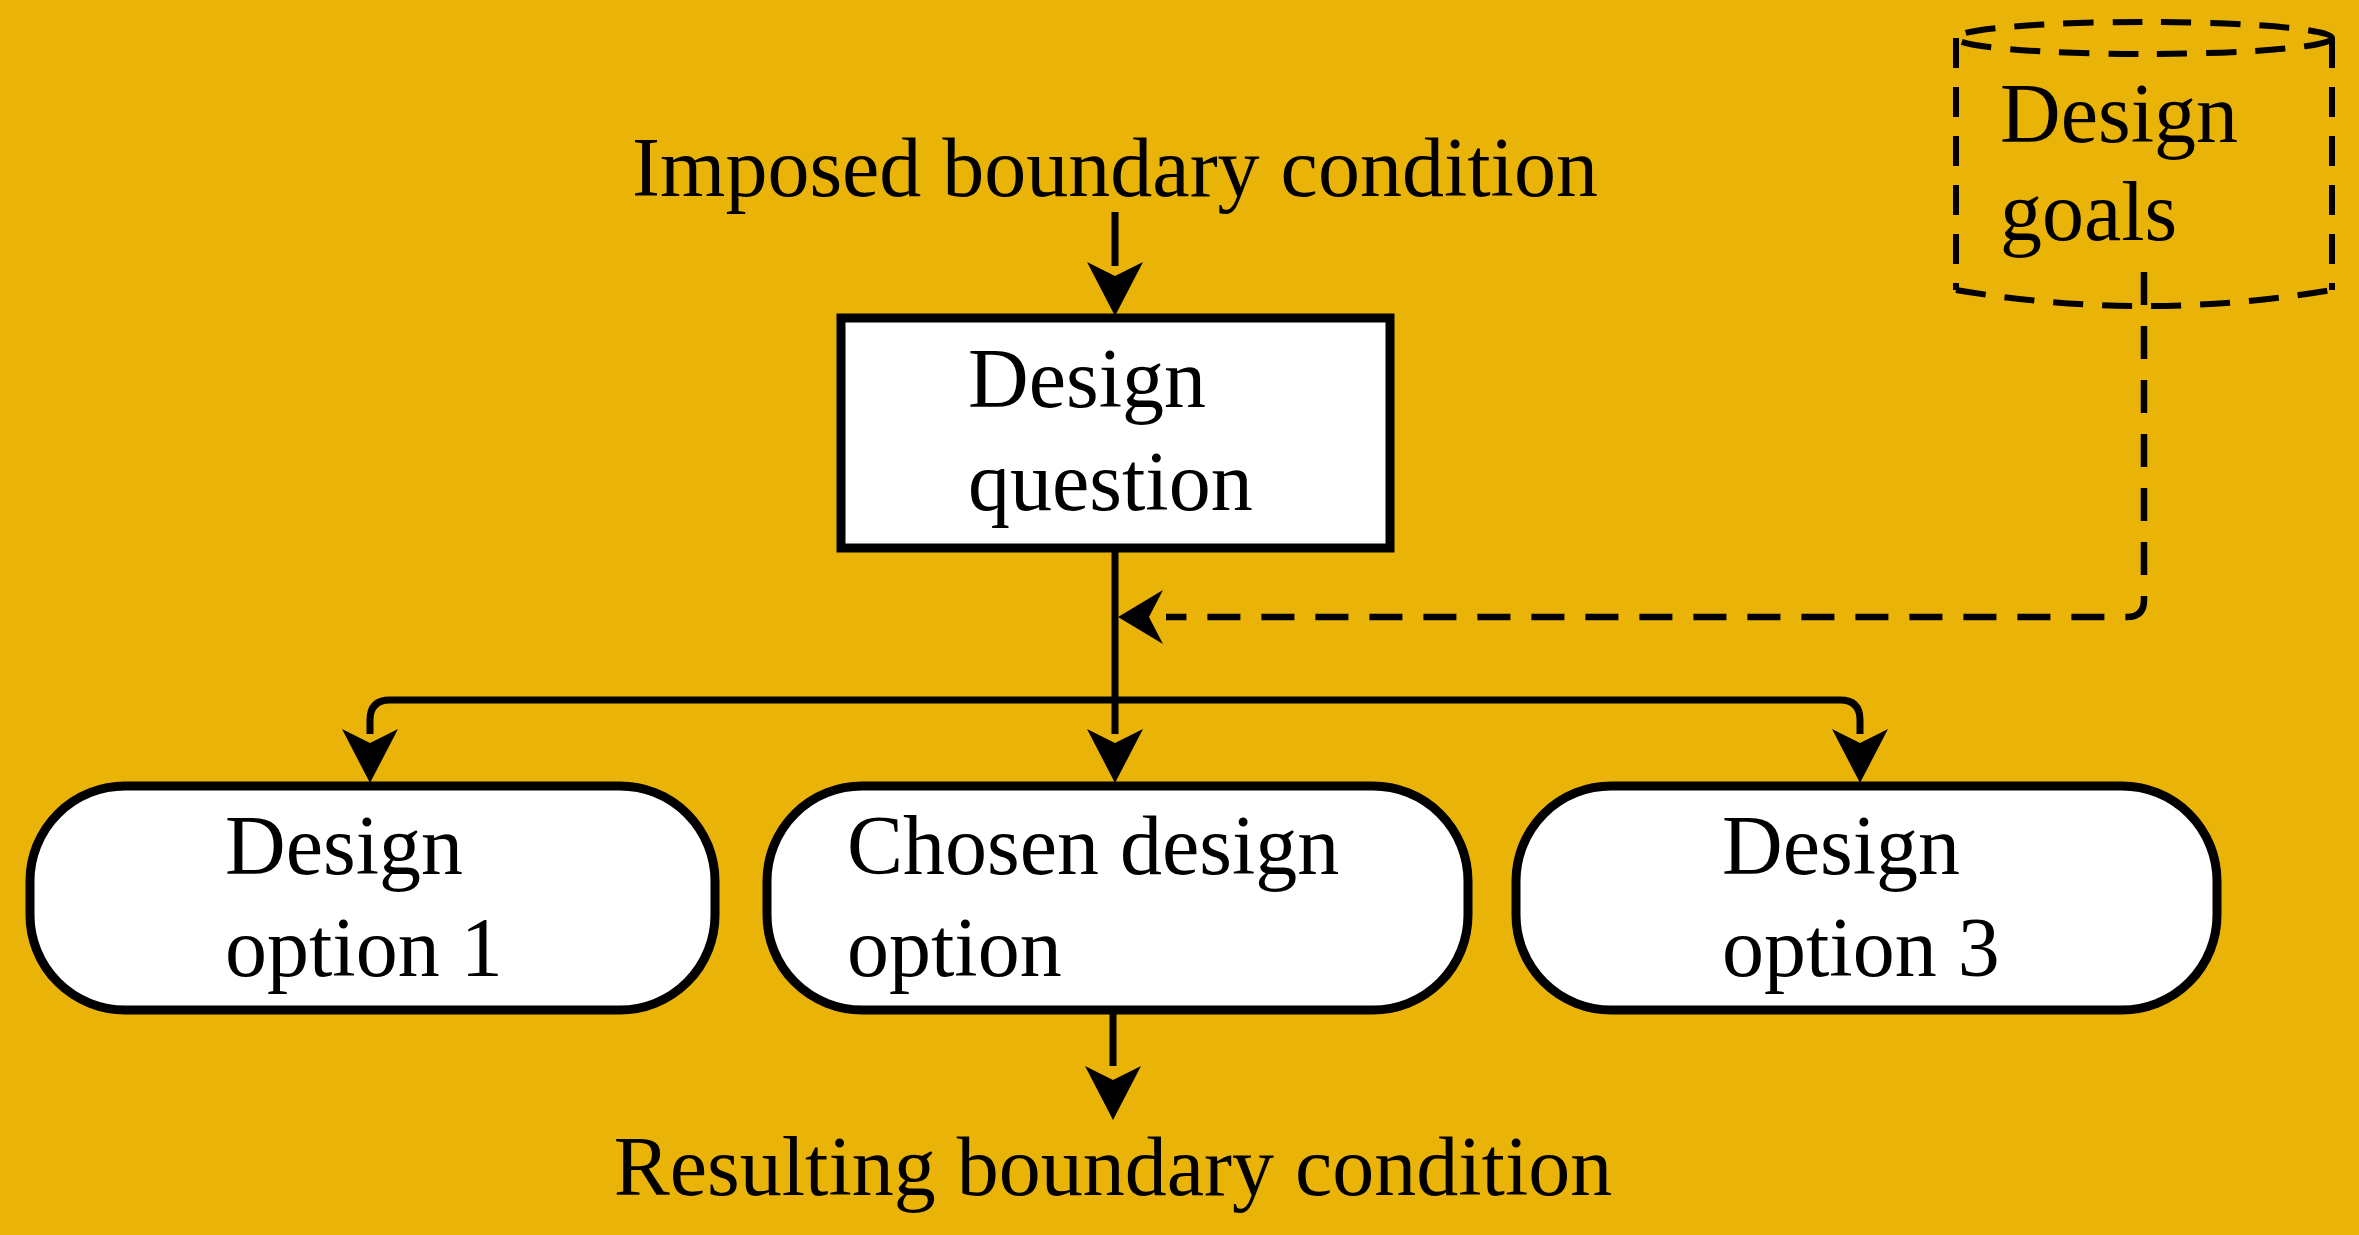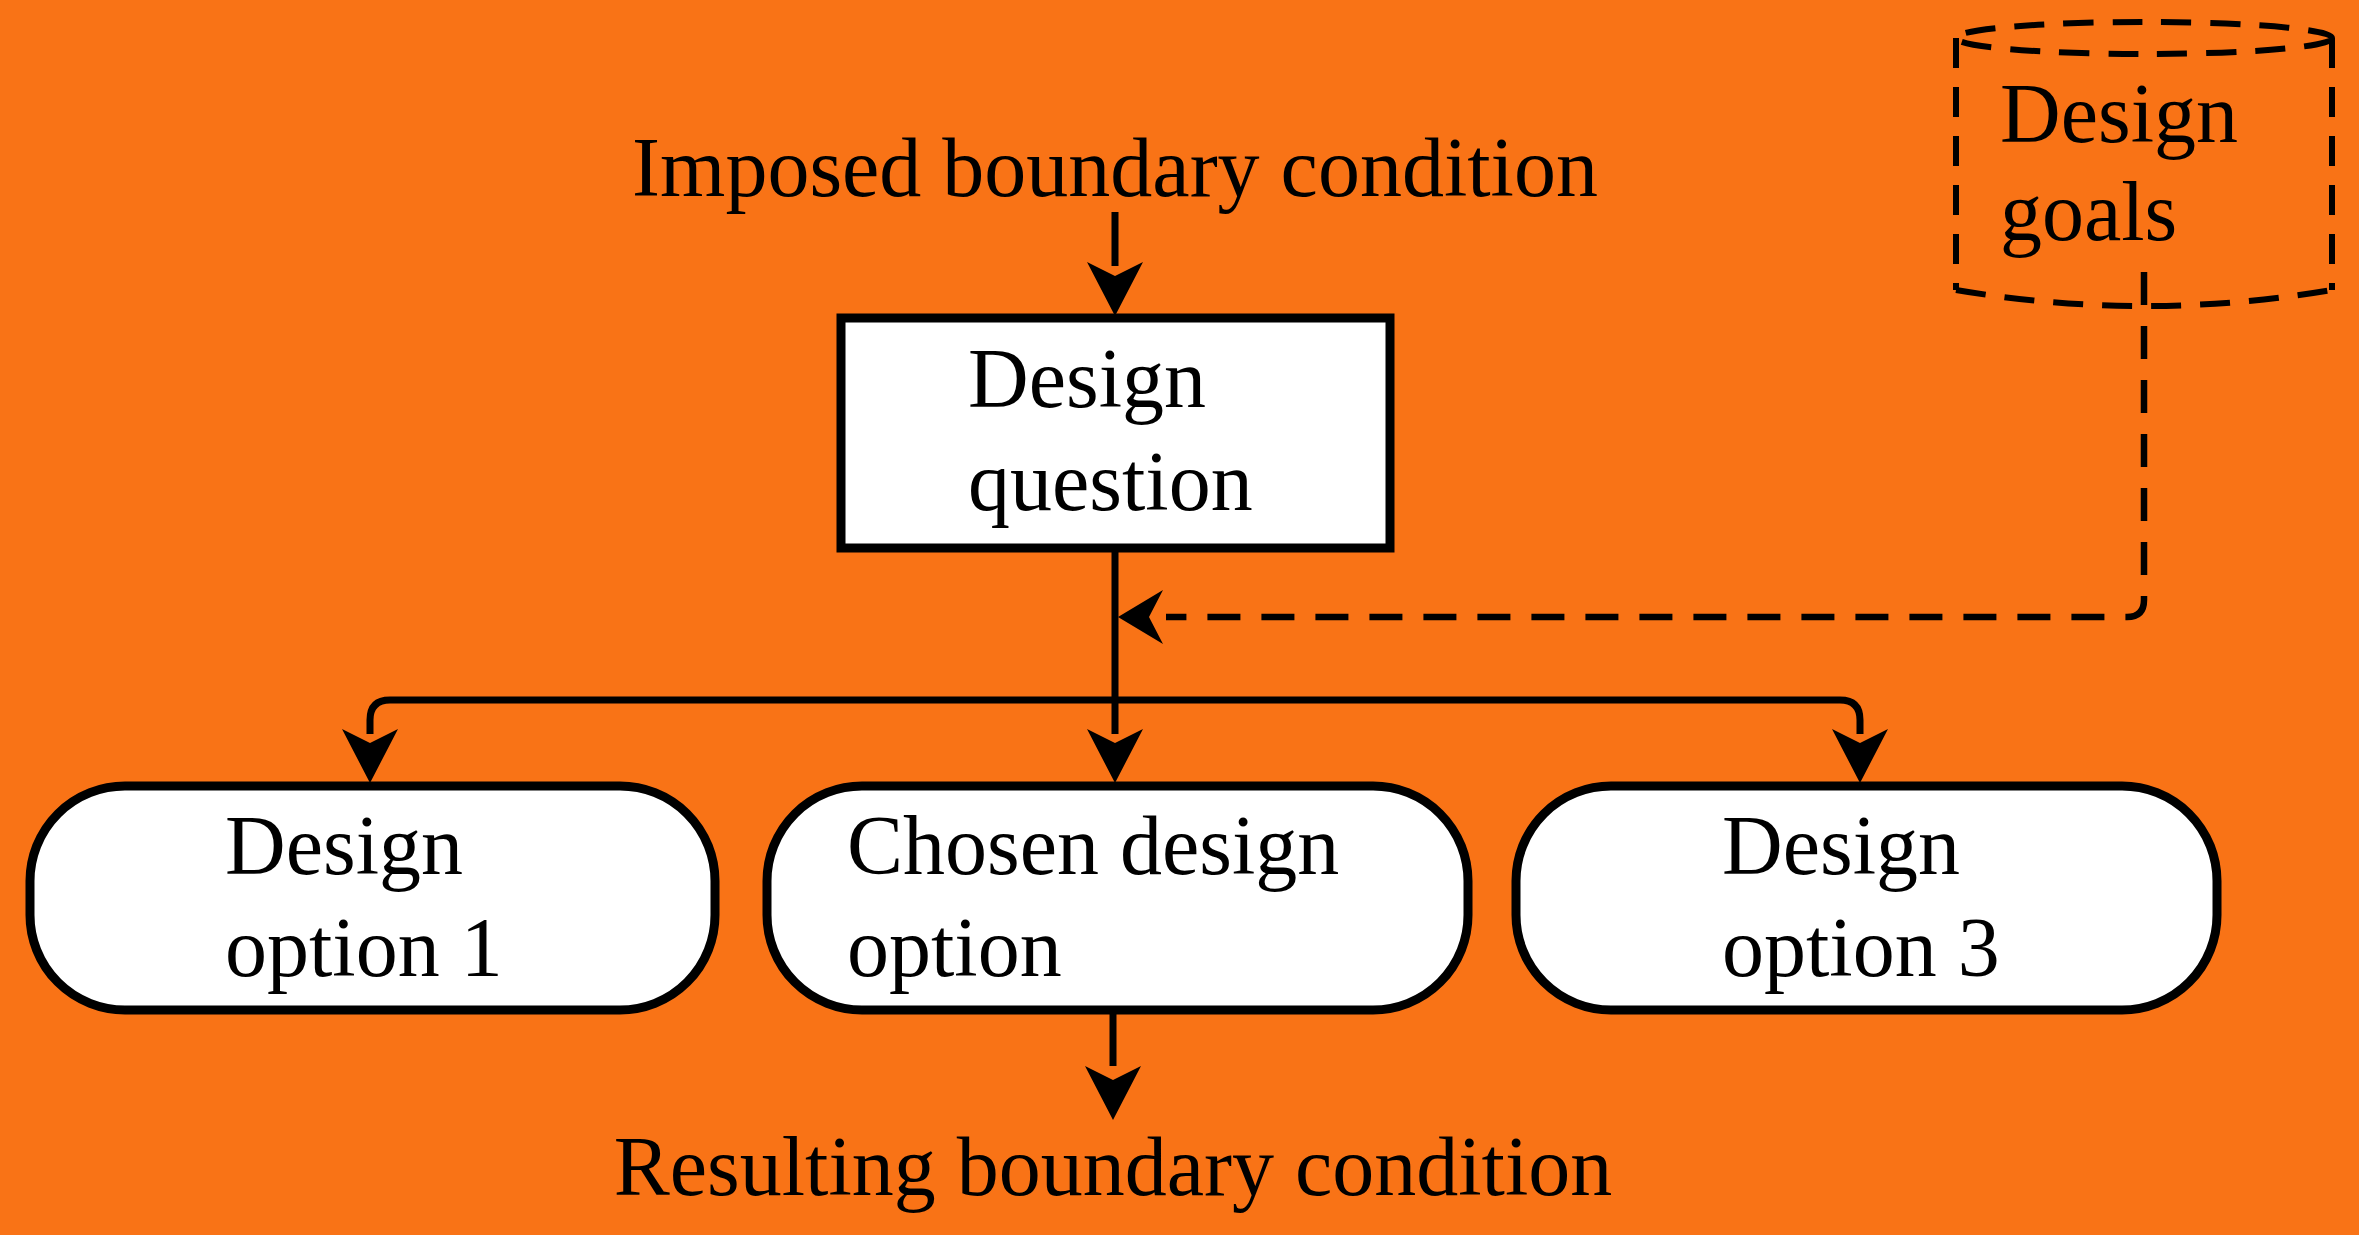--- a/index.html
+++ b/index.html
@@ -1,20 +1,20 @@
 <!DOCTYPE html>
 <html><head>
 <meta charset="utf-8">
 <style>
   html, body { margin: 0; padding: 0; background: #ffffff; }
   .canvas {
     position: relative;
     width: 2359px;
     height: 1235px;
-    background: #f97316;
+    background: #eab308;
     overflow: hidden;
   }
   svg { display: block; }
   .lbl {
     font-family: "Liberation Serif", serif;
     font-size: 84px;
     fill: #000000;
   }
   .solid-line {
     stroke: #000000;

